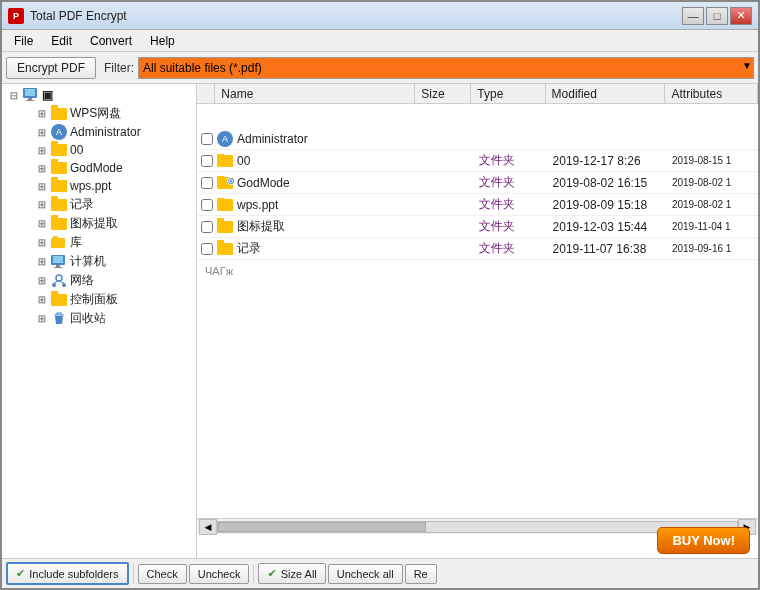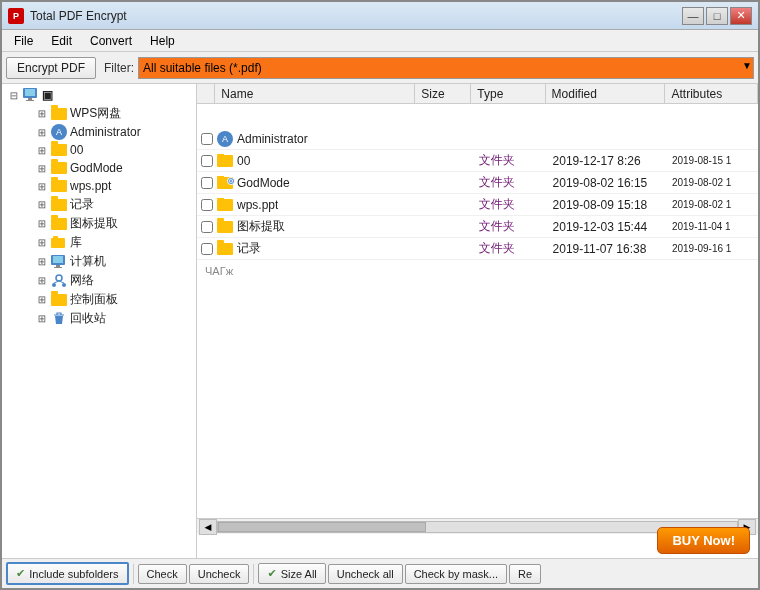--- a/index.html
+++ b/index.html
@@ -372,16 +372,15 @@
     </button>
     <div class="separator"></div>
     <button class="status-btn">Check</button>
     <button class="status-btn">Uncheck</button>
     <div class="separator"></div>
     <button class="status-btn">
       <span class="check-icon">✔</span>
       <span>Size All</span>
     </button>
     <button class="status-btn">Uncheck all</button>
-    <button class="status-btn">Check by mask...</button>
     <button class="status-btn">Re</button>
   </div>
 </div>
 
 </body></html>

